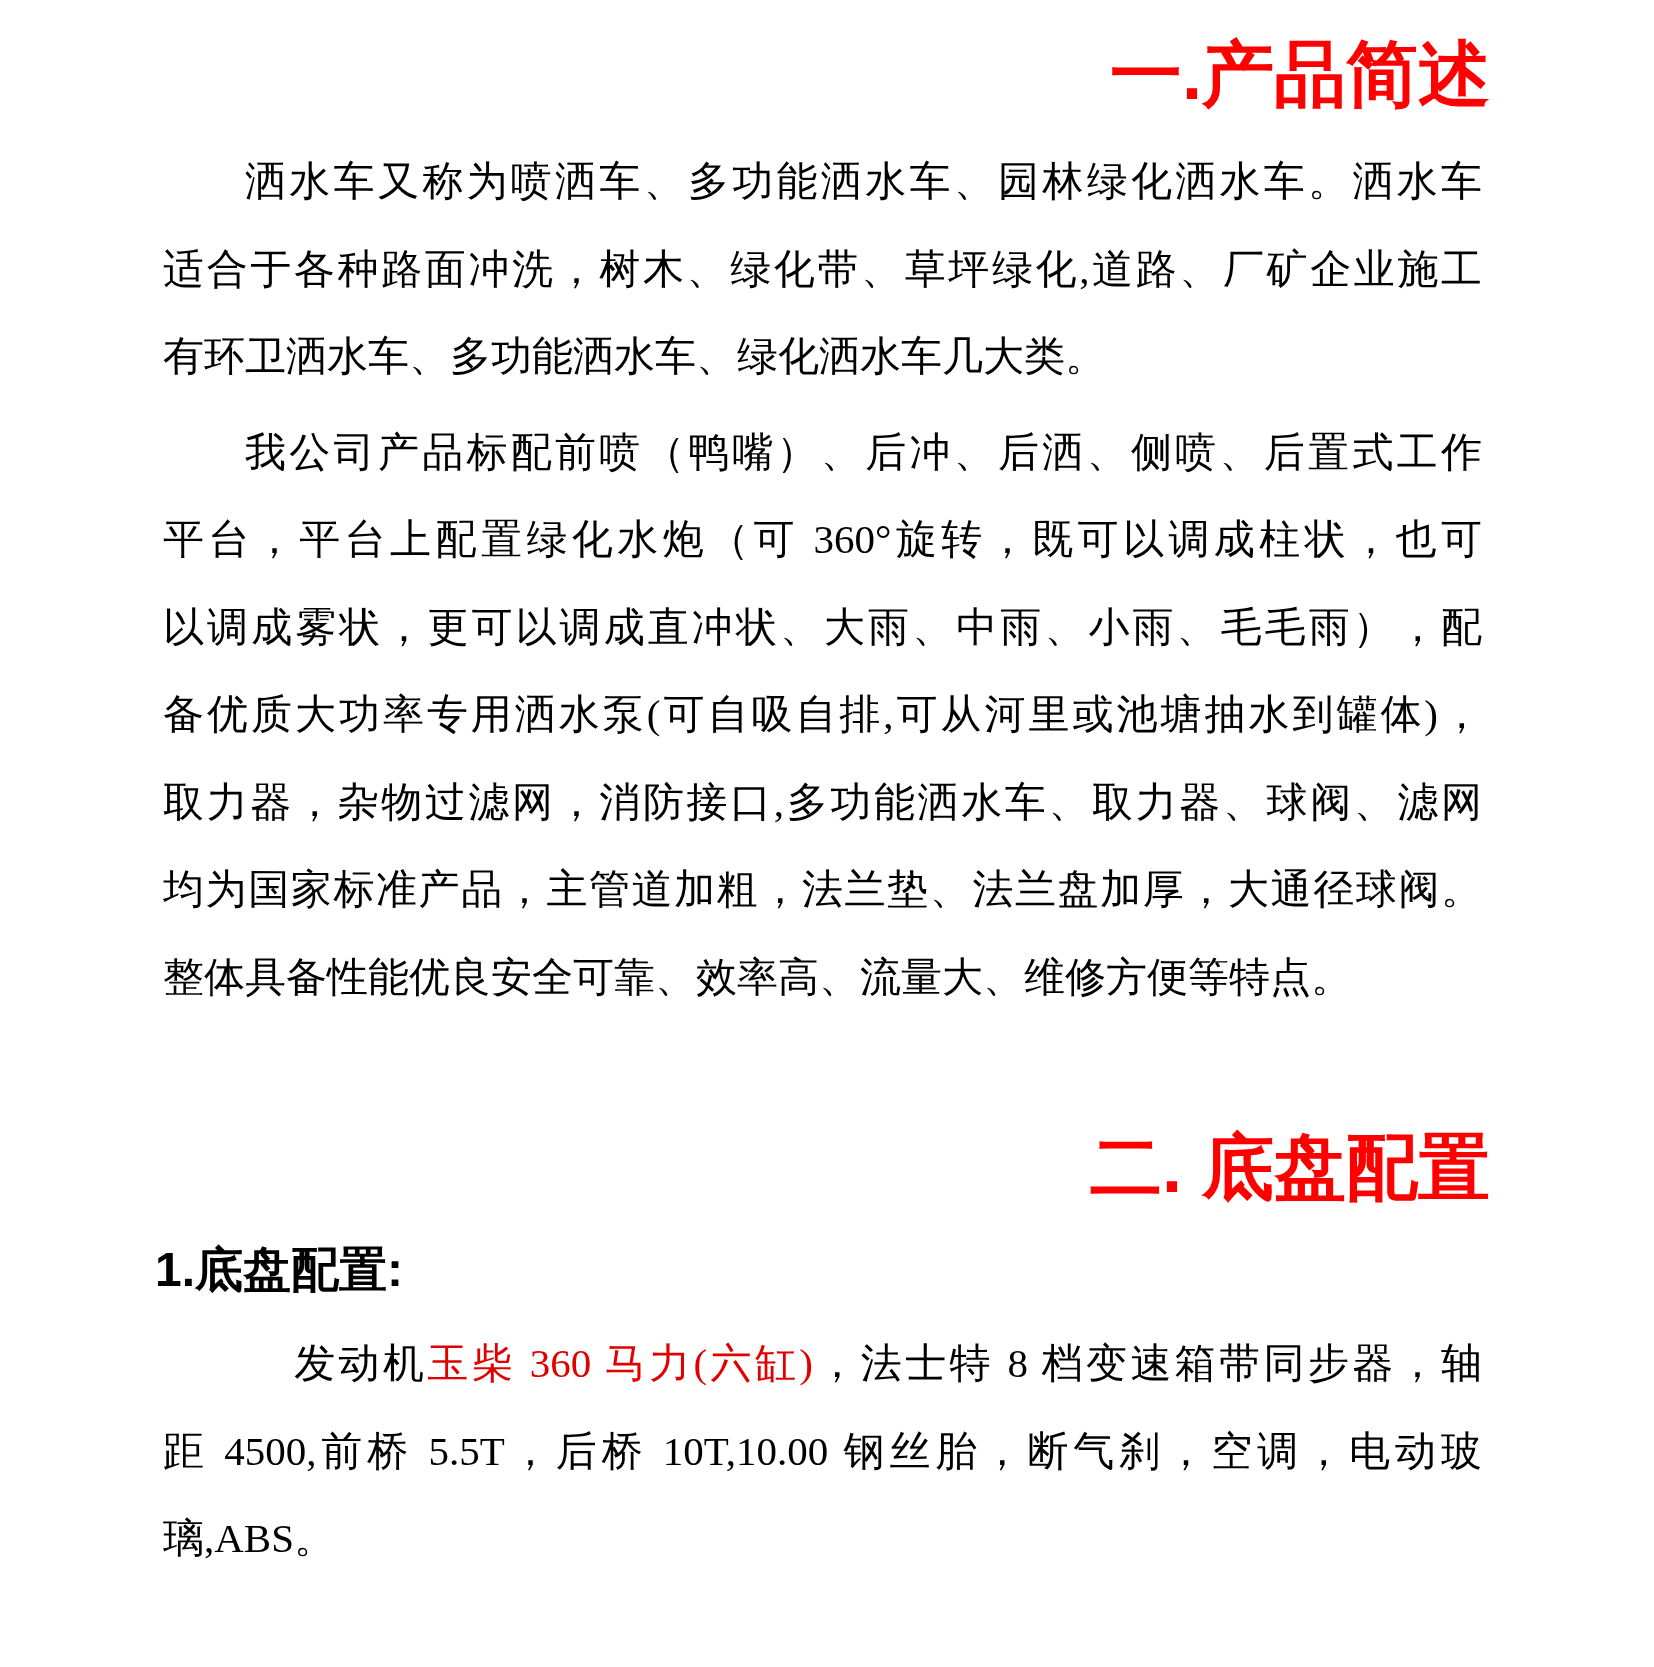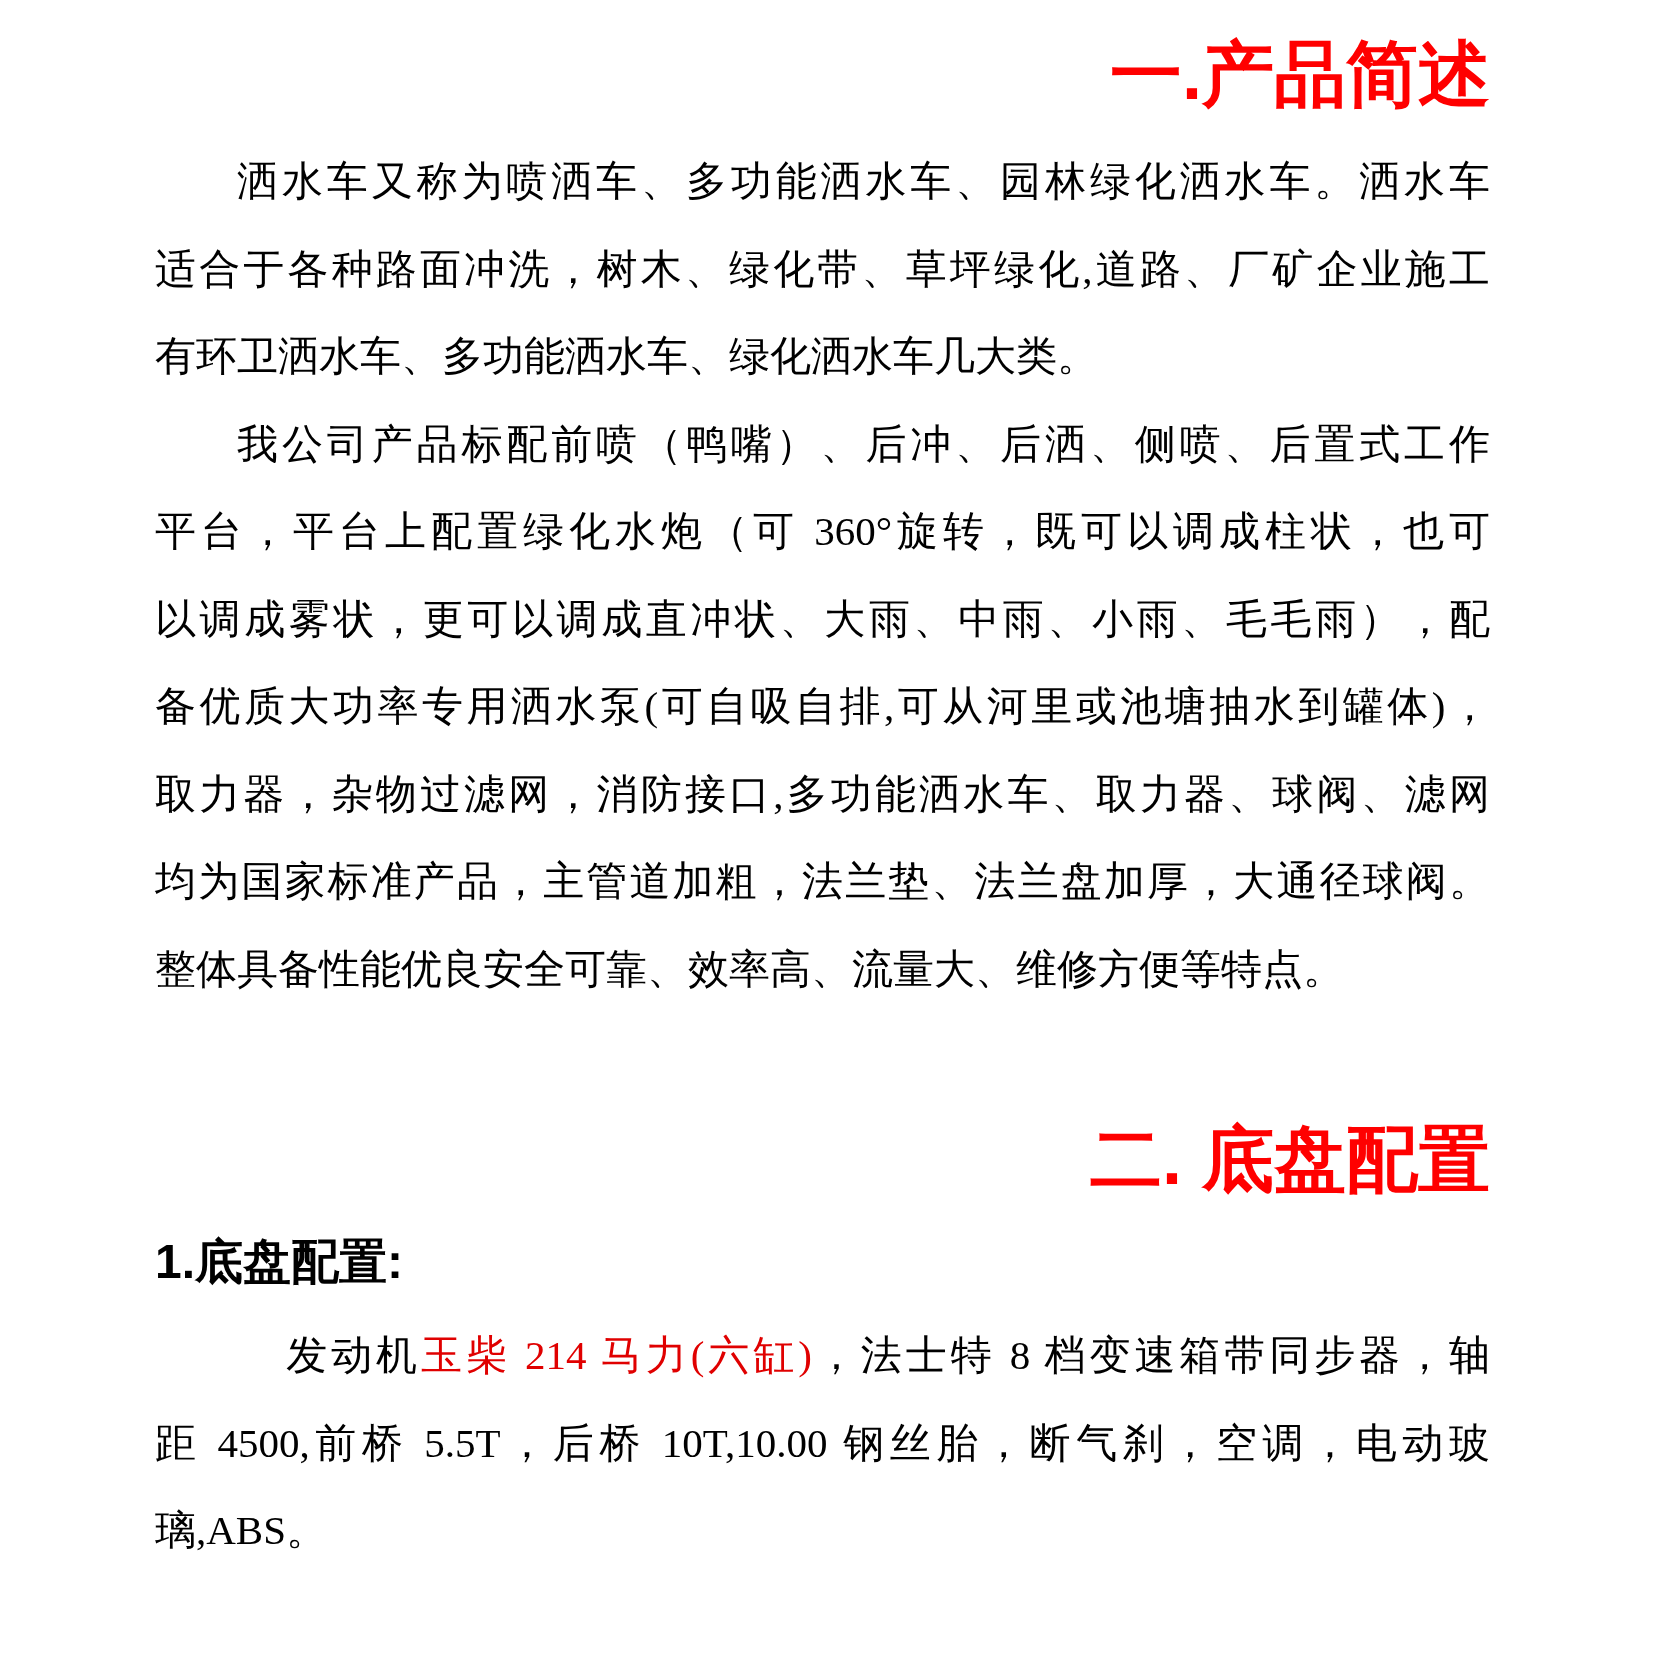--- a/index.html
+++ b/index.html
@@ -25,21 +25,21 @@
     font-size: 72px;
     line-height: 84px;
     color: var(--title-red, #FF0000);
     text-align: right;
     white-space: nowrap;
   }
   #title1 { padding-top: 32px; }
   #title2 { margin-top: 104px; }
   .para {
     font-size: 41px;
-    margin: 0;
+    margin: 8px;
   }
   #para1 { margin-top: 22px; }
   #para3 { margin-top: 19px; }
   .line {
     line-height: 87.5px;
     height: 87.5px;
     text-align: justify;
     text-align-last: justify;
     white-space: nowrap;
     overflow: visible;
@@ -83,18 +83,18 @@
       <div class="line">取力器，杂物过滤网，消防接口,多功能洒水车、取力器、球阀、滤网</div>
       <div class="line">均为国家标准产品，主管道加粗，法兰垫、法兰盘加厚，大通径球阀。</div>
       <div class="line last-line">整体具备性能优良安全可靠、效率高、流量大、维修方便等特点。</div>
     </div>
 
   <h1 id="title2" class="doc-title">二. 底盘配置</h1>
 
   <div class="subheading">1.底盘配置:</div>
 
   <div id="para3" class="para">
-    <div class="line indent3"><span>发动机</span><span class="red-inline">玉柴 214 马力(六缸)</span><span>，法士特 8 档变速箱带同步器，轴</span></div>
+    <div class="line indent3"><span>发动机</span><span class="red-inline">玉柴 360 马力(六缸)</span><span>，法士特 8 档变速箱带同步器，轴</span></div>
     <div class="line">距 4500,前桥 5.5T，后桥 10T,10.00 钢丝胎，断气刹，空调，电动玻</div>
     <div class="line last-line">璃,ABS。</div>
   </div>
 
 </div>
 
 </body></html>

